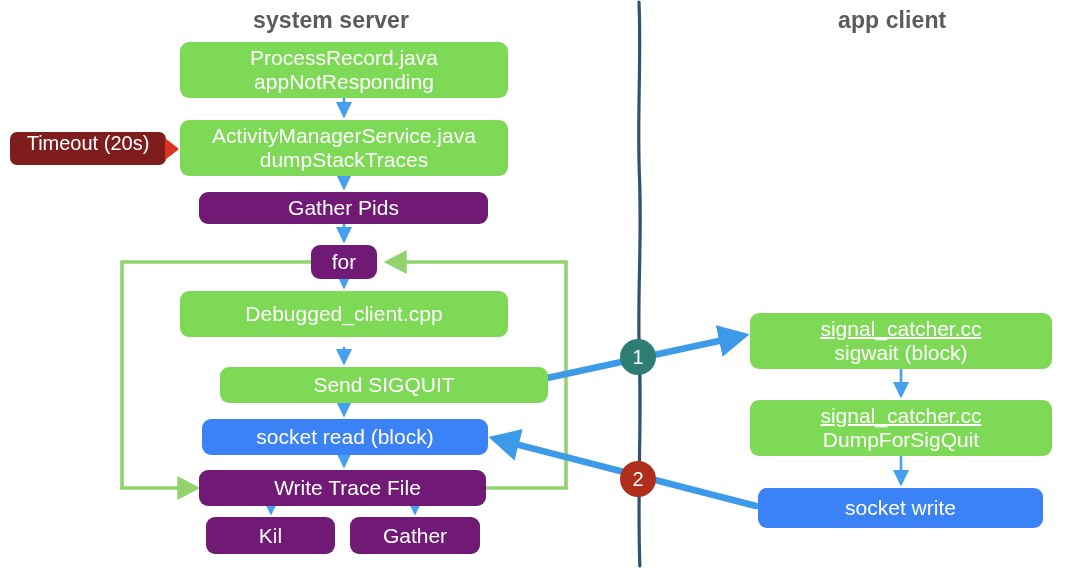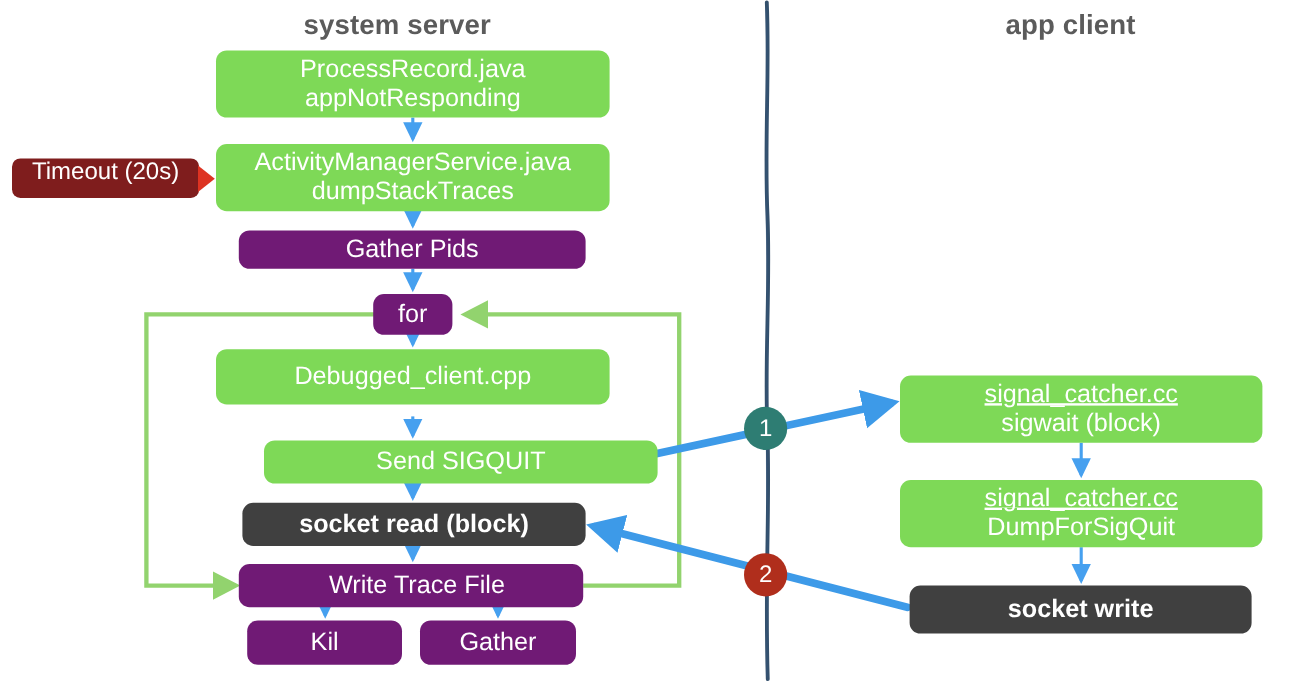--- a/index.html
+++ b/index.html
@@ -16,21 +16,21 @@
   .node{
     position:absolute;border-radius:9px;display:flex;flex-direction:column;
     align-items:center;justify-content:center;color:#ffffff;
     font-size:21px;line-height:1.12;text-align:center;
     box-sizing:border-box;padding:0 6px;
   }
   .node .ln{display:block;white-space:nowrap;}
   .node .ul{text-decoration:underline;text-underline-offset:1px;}
   .green{background:#7ed957;}
   .blue{background:#701a75;}
-  .pink{background:#404040;font-weight:bold;}
+  .pink{background:#3b82f6;}
   .orange{background:#701a75;}
   .callout{
     position:absolute;background:#7f1d1d;color:#fff;border-radius:7px;
     font-size:20px;display:flex;justify-content:center;
     padding:0 10px;box-sizing:border-box;white-space:nowrap;
   }
   .callout .tip{
     position:absolute;right:-13px;top:50%;transform:translateY(-50%);
     width:0;height:0;border-top:11px solid transparent;border-bottom:11px solid transparent;
     border-left:14px solid #dd3322;

